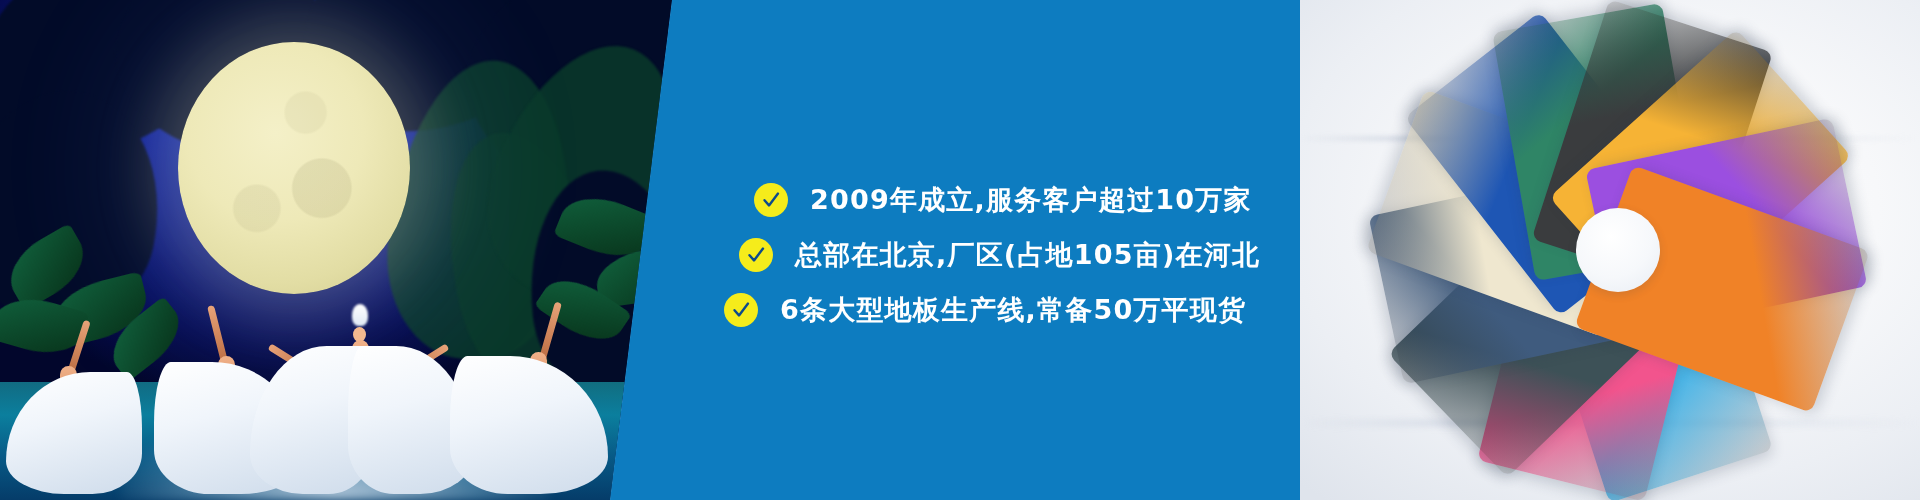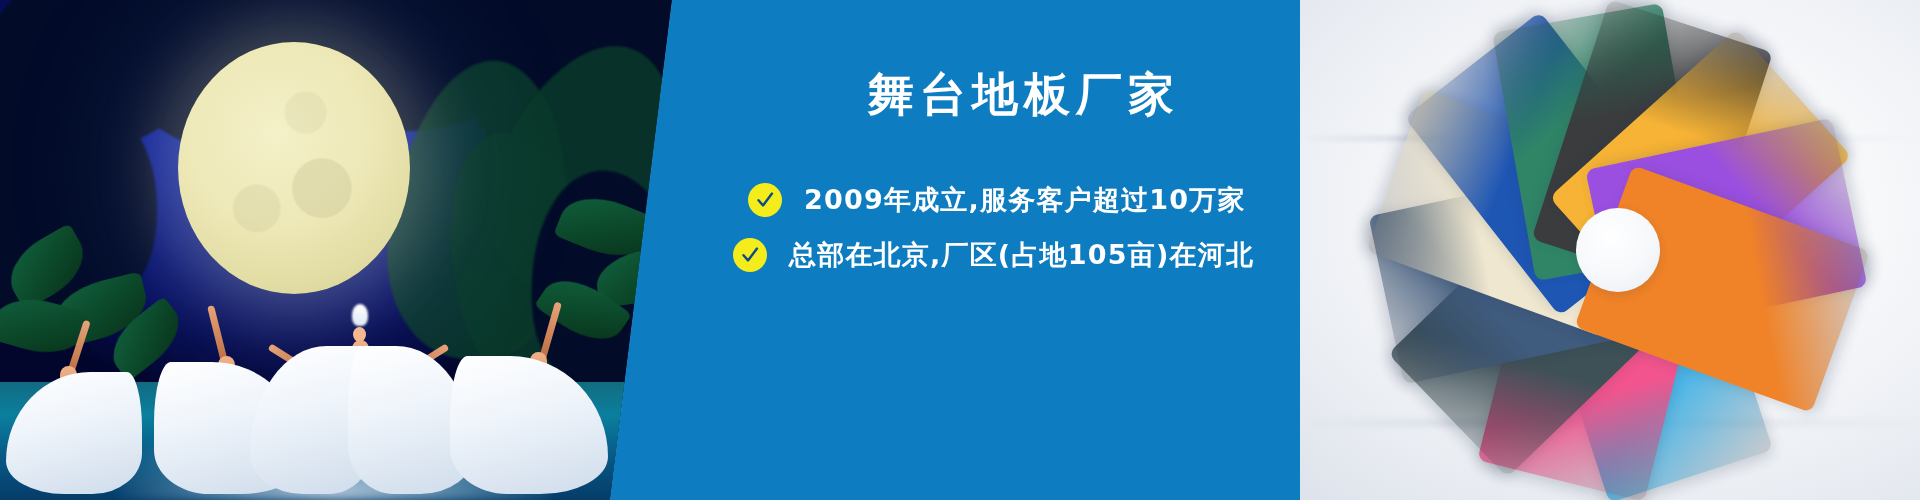--- a/index.html
+++ b/index.html
@@ -91,21 +91,21 @@
   .panel-inner {
     position:absolute; left:672px; top:0; width:640px; height:500px;
   }
   .headline {
     position:absolute; left:196px; top:64px;
     font-size:46px; font-weight:700; color:#ffffff;
     letter-spacing:6px; white-space:nowrap;
     font-family:"DejaVu Sans","Liberation Sans",sans-serif;
   }
   .bullets {
-    position:absolute; left:6px; top:172px; width:640px;
+    position:absolute; left:12px; top:172px; width:640px;
   }
   .bullet {
     position:relative; height:55px; display:flex; align-items:center;
   }
   .bullet .tick {
     position:absolute; width:34px; height:34px; border-radius:50%;
     background:#f5ec1b; display:flex; align-items:center; justify-content:center;
     flex:0 0 auto;
   }
   .tick svg { display:block; }
@@ -209,21 +209,20 @@
     <div class="dancer" style="left:440px; width:170px; height:206px;">
       <div class="arm" style="left:98px;  bottom:132px; height:62px; transform:rotate(16deg);"></div>
       <div class="torso" style="left:90px;  bottom:96px;  height:46px;"></div>
       <div class="gown r" style="left:10px;  width:158px; height:138px;"></div>
     </div>
   </div>
 
   <div class="panel"></div>
 
   <div class="panel-inner">
-    <div class="headline">舞台地板厂家</div>
 
     <div class="bullets">
 
       <div class="bullet b1">
         <span class="tick">
           <svg width="22" height="22" viewBox="0 0 22 22" aria-hidden="true">
             <path d="M4.5 11.2 L9 16.4 L18 4.6" fill="none" stroke="#0d4a8c" stroke-width="2.4" stroke-linecap="round" stroke-linejoin="round"></path>
           </svg>
         </span>
         <span class="btxt">2009年成立,服务客户超过10万家</span>
@@ -231,20 +230,28 @@
 
       <div class="bullet b2">
         <span class="tick">
           <svg width="22" height="22" viewBox="0 0 22 22" aria-hidden="true">
             <path d="M4.5 11.2 L9 16.4 L18 4.6" fill="none" stroke="#0d4a8c" stroke-width="2.4" stroke-linecap="round" stroke-linejoin="round"></path>
           </svg>
         </span>
         <span class="btxt">总部在北京,厂区(占地105亩)在河北</span>
       </div>
 
+      <div class="bullet b3">
+        <span class="tick">
+          <svg width="22" height="22" viewBox="0 0 22 22" aria-hidden="true">
+            <path d="M4.5 11.2 L9 16.4 L18 4.6" fill="none" stroke="#0d4a8c" stroke-width="2.4" stroke-linecap="round" stroke-linejoin="round"></path>
+          </svg>
+        </span>
+        <span class="btxt">6条大型地板生产线,常备50万平现货</span>
+      </div>
 
 
     </div>
   </div>
 
   <div class="swatches">
     <div class="shelf"></div>
     <div class="shelf2"></div>
     <div class="fan" id="swatch-fan">
       <div class="card" style="background: linear-gradient(150deg, rgb(75, 182, 232) 0%, rgb(75, 182, 232) 62%, rgba(0, 0, 0, 0.16) 100%); transform: translate(-50%, -14px) rotate(-18deg); z-index: 5;"></div>

